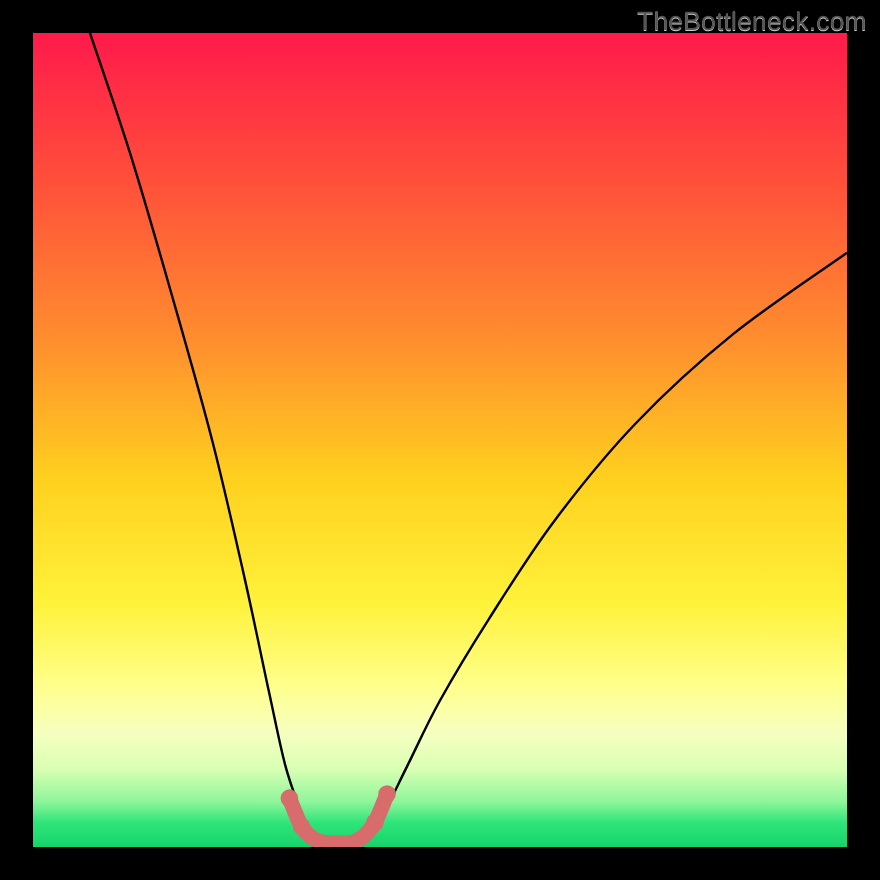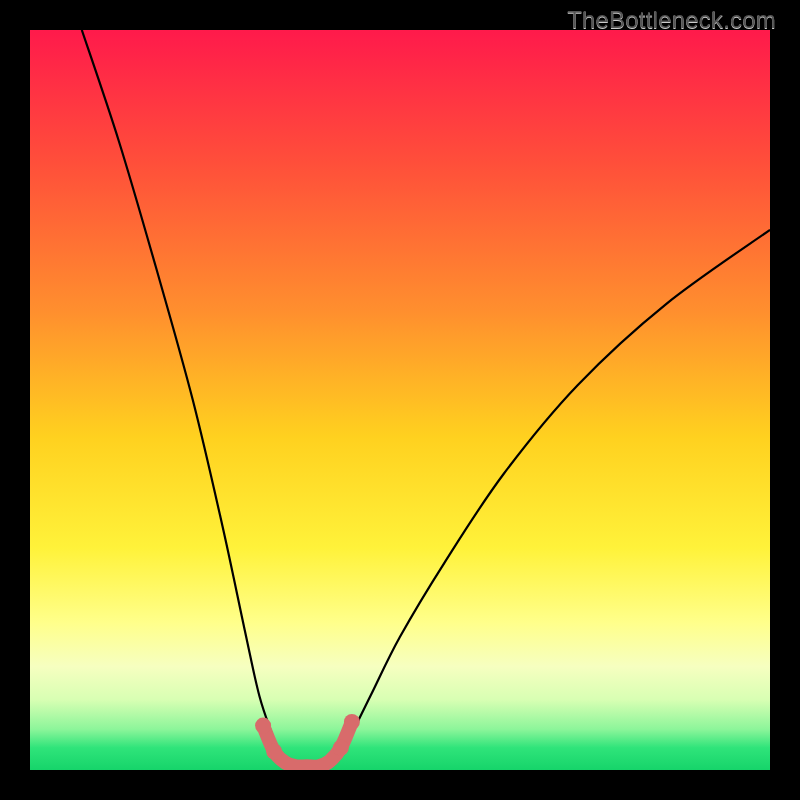--- a/index.html
+++ b/index.html
@@ -28,21 +28,21 @@
     position: absolute;
     inset: 0;
   }
   .curve {
     position: absolute;
     inset: 0;
   }
   .watermark {
     position: absolute;
     top: 6px;
-    right: 24px;
+    right: 12px;
     font-family: Arial, Helvetica, sans-serif;
     font-size: 24px;
     color: #555;
     text-shadow: 0 1px 0 #ccc;
     letter-spacing: 0.2px;
   }
 </style>
 </head>
 <body>
 

